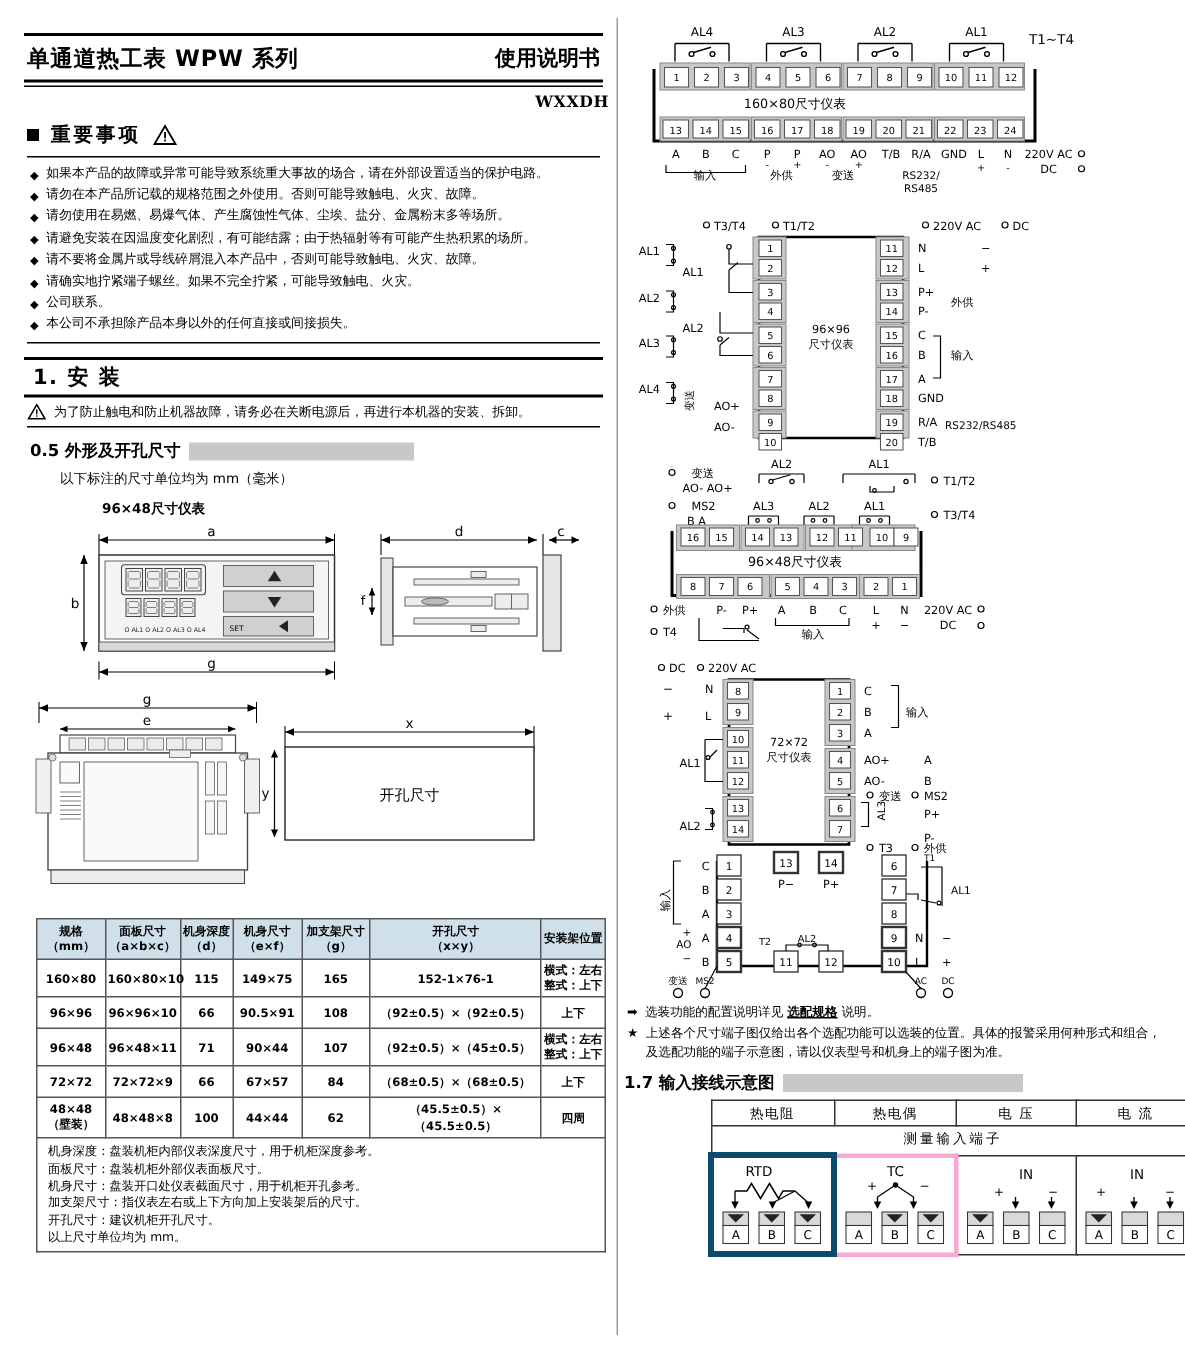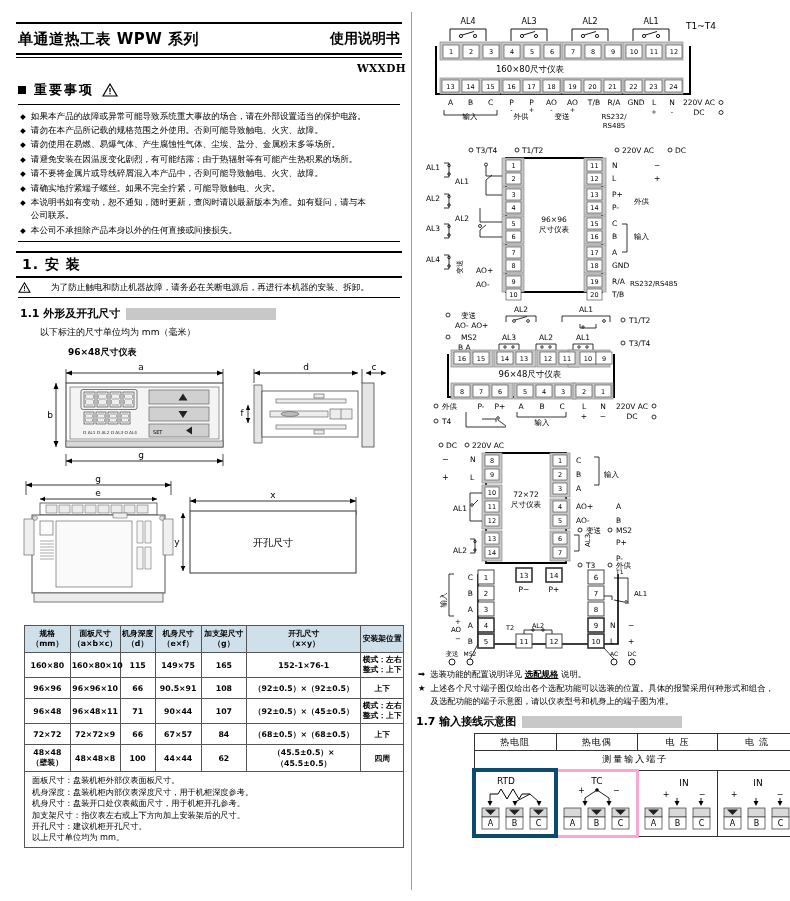--- a/index.html
+++ b/index.html
@@ -40,21 +40,21 @@
   .imp-li { display: flex; gap: 5px; font-size: 8.6px; line-height: 13.2px; padding: .6px 4px .6px 2px; }
   .imp-li .dia { color: #000; font-size: 7.5px; line-height: 13.2px; flex: 0 0 auto; }
   .imp-li .txt { flex: 1 1 auto; }
   .imp-li .txt .ind { display: block; }
 
   
   .chap-rule { margin: 9px 8px 0 8px; border-top: 2px solid #000; }
   .chap-title { font-size: 14px; font-weight: bold; margin: 3px 0 2px 14px; letter-spacing: 1px; }
   .chap-rule2 { margin: 0 8px; border-top: 2px solid #000; }
   .chap-note { font-size: 8.6px; margin: 4px 10px 3px 10px; padding-bottom: 3px;
-               border-bottom: 1px solid #000; display: flex; gap: 20px; align-items: flex-start; }
+               border-bottom: 1px solid #000; display: flex; gap: 5px; align-items: flex-start; }
 
   
   .sub-h { display: flex; align-items: center; margin: 8px 0 0 12px; }
   .sub-h .t { font-size: 11px; font-weight: bold; white-space: nowrap; }
   .sub-h .bar { height: 12px; background: #c8c8c8; margin-left: 6px; }
   .sub-note { font-size: 9px; margin: 5px 0 0 32px; }
 
   
   .dwg-cap { font-size: 9px; font-weight: bold; margin: 7px 0 0 60px; }
   svg { display: block; }
@@ -133,21 +133,21 @@
       <div class="imp-li">
           <span class="dia">◆</span>
           <span class="txt">请不要将金属片或导线碎屑混入本产品中，否则可能导致触电、火灾、故障。</span>
         </div>
       <div class="imp-li">
           <span class="dia">◆</span>
           <span class="txt">请确实地拧紧端子螺丝。如果不完全拧紧，可能导致触电、火灾。</span>
         </div>
       <div class="imp-li">
           <span class="dia">◆</span>
-          <span class="txt"><span>本说明书如有变动，恕不通知，随时更新，查阅时请以最新版本为准。如有疑问，请与本</span><span class="ind">公司联系。</span></span>
+          <span class="txt"><span class="ind">公司联系。</span></span>
         </div>
       <div class="imp-li">
           <span class="dia">◆</span>
           <span class="txt">本公司不承担除产品本身以外的任何直接或间接损失。</span>
         </div>
     </div>
 
     <div class="chap-rule"></div>
     <div class="chap-title">
       <span>1.</span>
@@ -159,21 +159,21 @@
         <svg width="13" height="11" viewBox="0 0 16 14">
             <polygon points="8,1 15,13 1,13" fill="none" stroke="#000" stroke-width="1.3"></polygon>
             <rect x="7.4" y="5" width="1.2" height="4.2" fill="#000"></rect>
             <rect x="7.4" y="10" width="1.2" height="1.2" fill="#000"></rect>
           </svg>
       </span>
       <span>为了防止触电和防止机器故障，请务必在关断电源后，再进行本机器的安装、拆卸。</span>
     </div>
 
     <div class="sub-h">
-      <span class="t"><span>1.1</span>&nbsp;<span>外形及开孔尺寸</span></span>
+      <span class="t"><span>0.5</span>&nbsp;<span>外形及开孔尺寸</span></span>
       <span class="bar" style="width:150px"></span>
     </div>
     <div class="sub-note">以下标注的尺寸单位均为 mm（毫米）</div>
     <div class="dwg-cap">96×48尺寸仪表</div>
 
     <svg width="400" height="110" viewBox="0 0 400 110" style="margin-left:10px;margin-top:2px">
 
       <line x1="48" y1="12" x2="205" y2="12" stroke="#000" stroke-width=".8"></line>
       <polygon points="48,12 54,9.5 54,14.5" fill="#000"></polygon>
         <polygon points="205,12 199,9.5 199,14.5" fill="#000"></polygon>
@@ -405,22 +405,22 @@
           <td>100</td>
           <td>44×44</td>
           <td>62</td>
           <td>（45.5±0.5）×（45.5±0.5）</td>
           <td>四周</td>
         </tr>
       </tbody>
     </table>
 
     <div class="notes-box">
+      <div class="n">机身深度：盘装机柜内部仪表深度尺寸，用于机柜深度参考。</div>
       <div class="n">面板尺寸：盘装机柜外部仪表面板尺寸。</div>
-      <div class="n">机身深度：盘装机柜内部仪表深度尺寸，用于机柜深度参考。</div>
       <div class="n">机身尺寸：盘装开口处仪表截面尺寸，用于机柜开孔参考。</div>
       <div class="n">加支架尺寸：指仪表左右或上下方向加上安装架后的尺寸。</div>
       <div class="n">开孔尺寸：建议机柜开孔尺寸。</div>
       <div class="n">以上尺寸单位均为 mm。</div>
     </div>
 
   </div>
 
   <div class="col-right">
 

